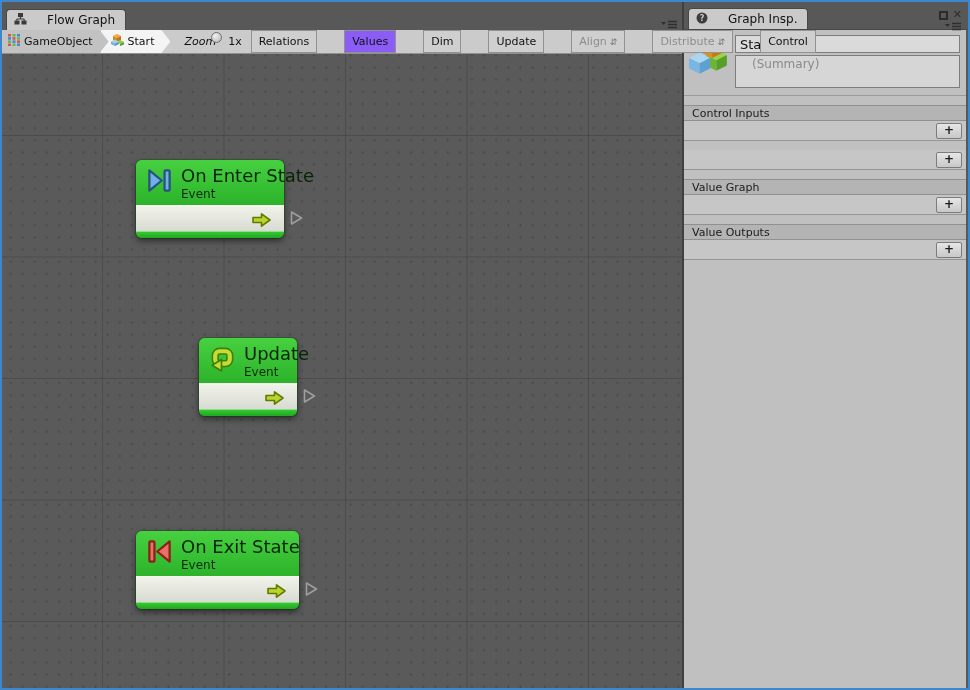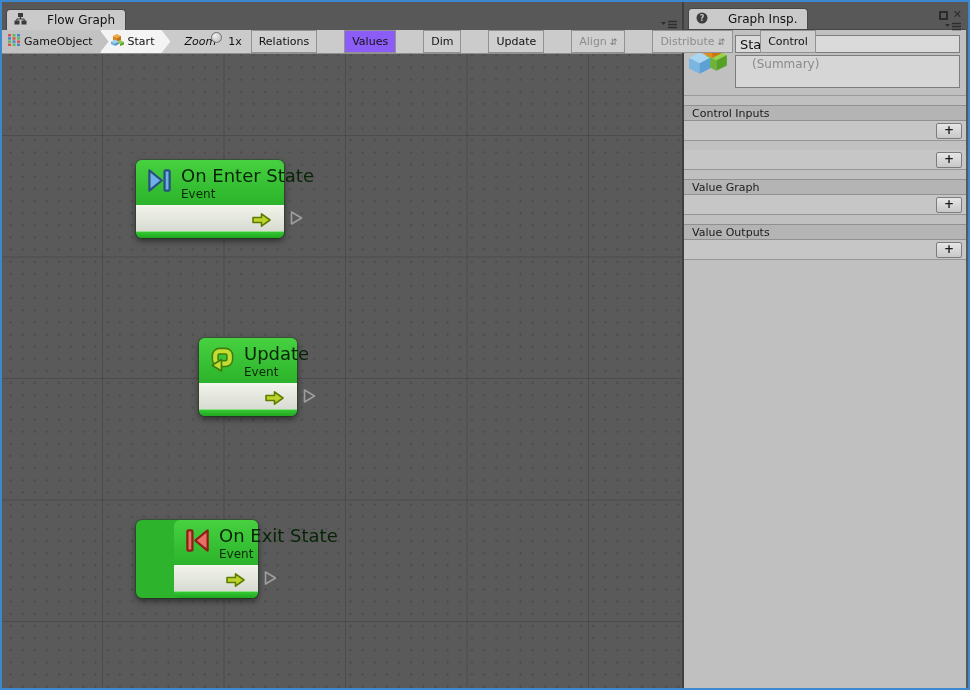--- a/index.html
+++ b/index.html
@@ -232,21 +232,21 @@
           </span>
         </div>
         <div class="node-footer"></div>
         <span class="port-tri" style="top:50px;">
           <svg width="15" height="16" viewBox="0 0 15 16">
             <path d="M2.5 2 L12.5 8 L2.5 14 Z" fill="#5a5a5a" stroke="#9e9e9e" stroke-width="1.6" stroke-linejoin="round"></path>
           </svg>
         </span>
       </div>
 
-      <div class="node" style="left:134px; top:466px; width:122px;padding-left:38px;">
+      <div class="node" style="left:134px; top:477px; width:163px;">
         <div class="node-header">
           <span>
             <svg width="27" height="27" viewBox="0 0 24 24">
               <rect x="3" y="3" width="4.5" height="18" rx="1" fill="#e87067" stroke="#8c1f16" stroke-width="2"></rect>
               <polygon points="21,3 10,12 21,21" fill="#e87067" stroke="#8c1f16" stroke-width="2" stroke-linejoin="round"></polygon>
             </svg>
           </span>
           <div>
             <div class="node-title">On Exit State</div>
             <div class="node-subtitle">Event</div>

